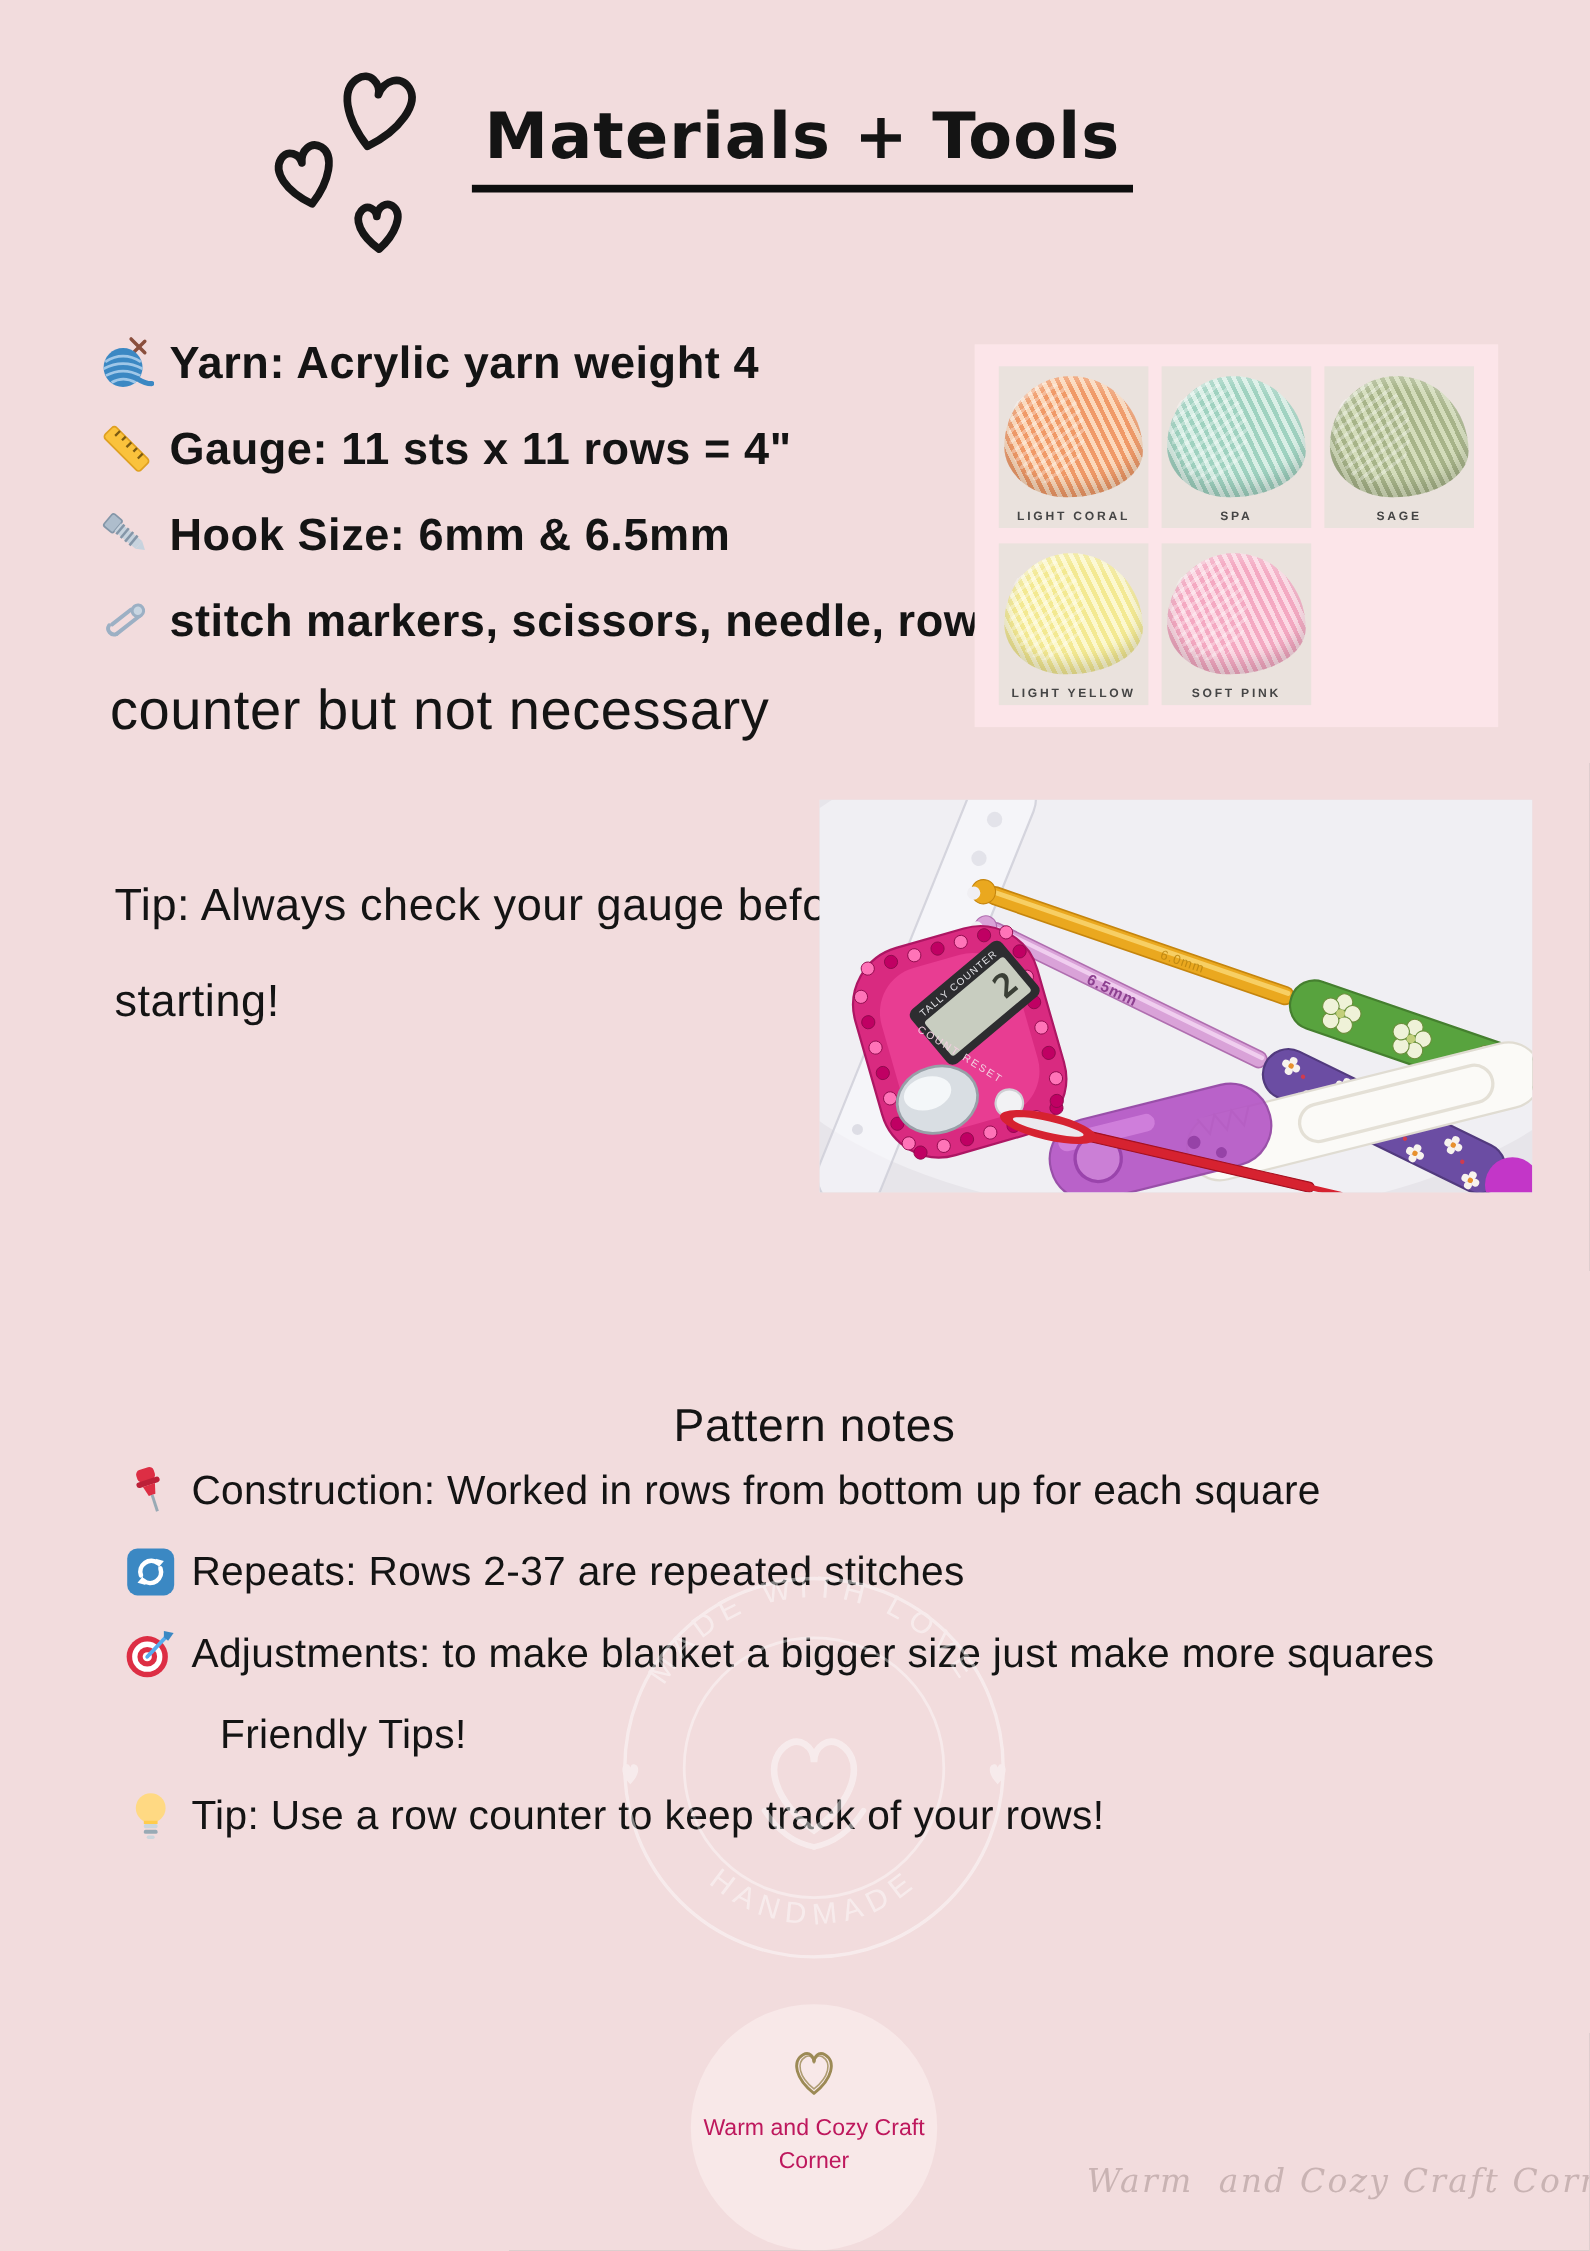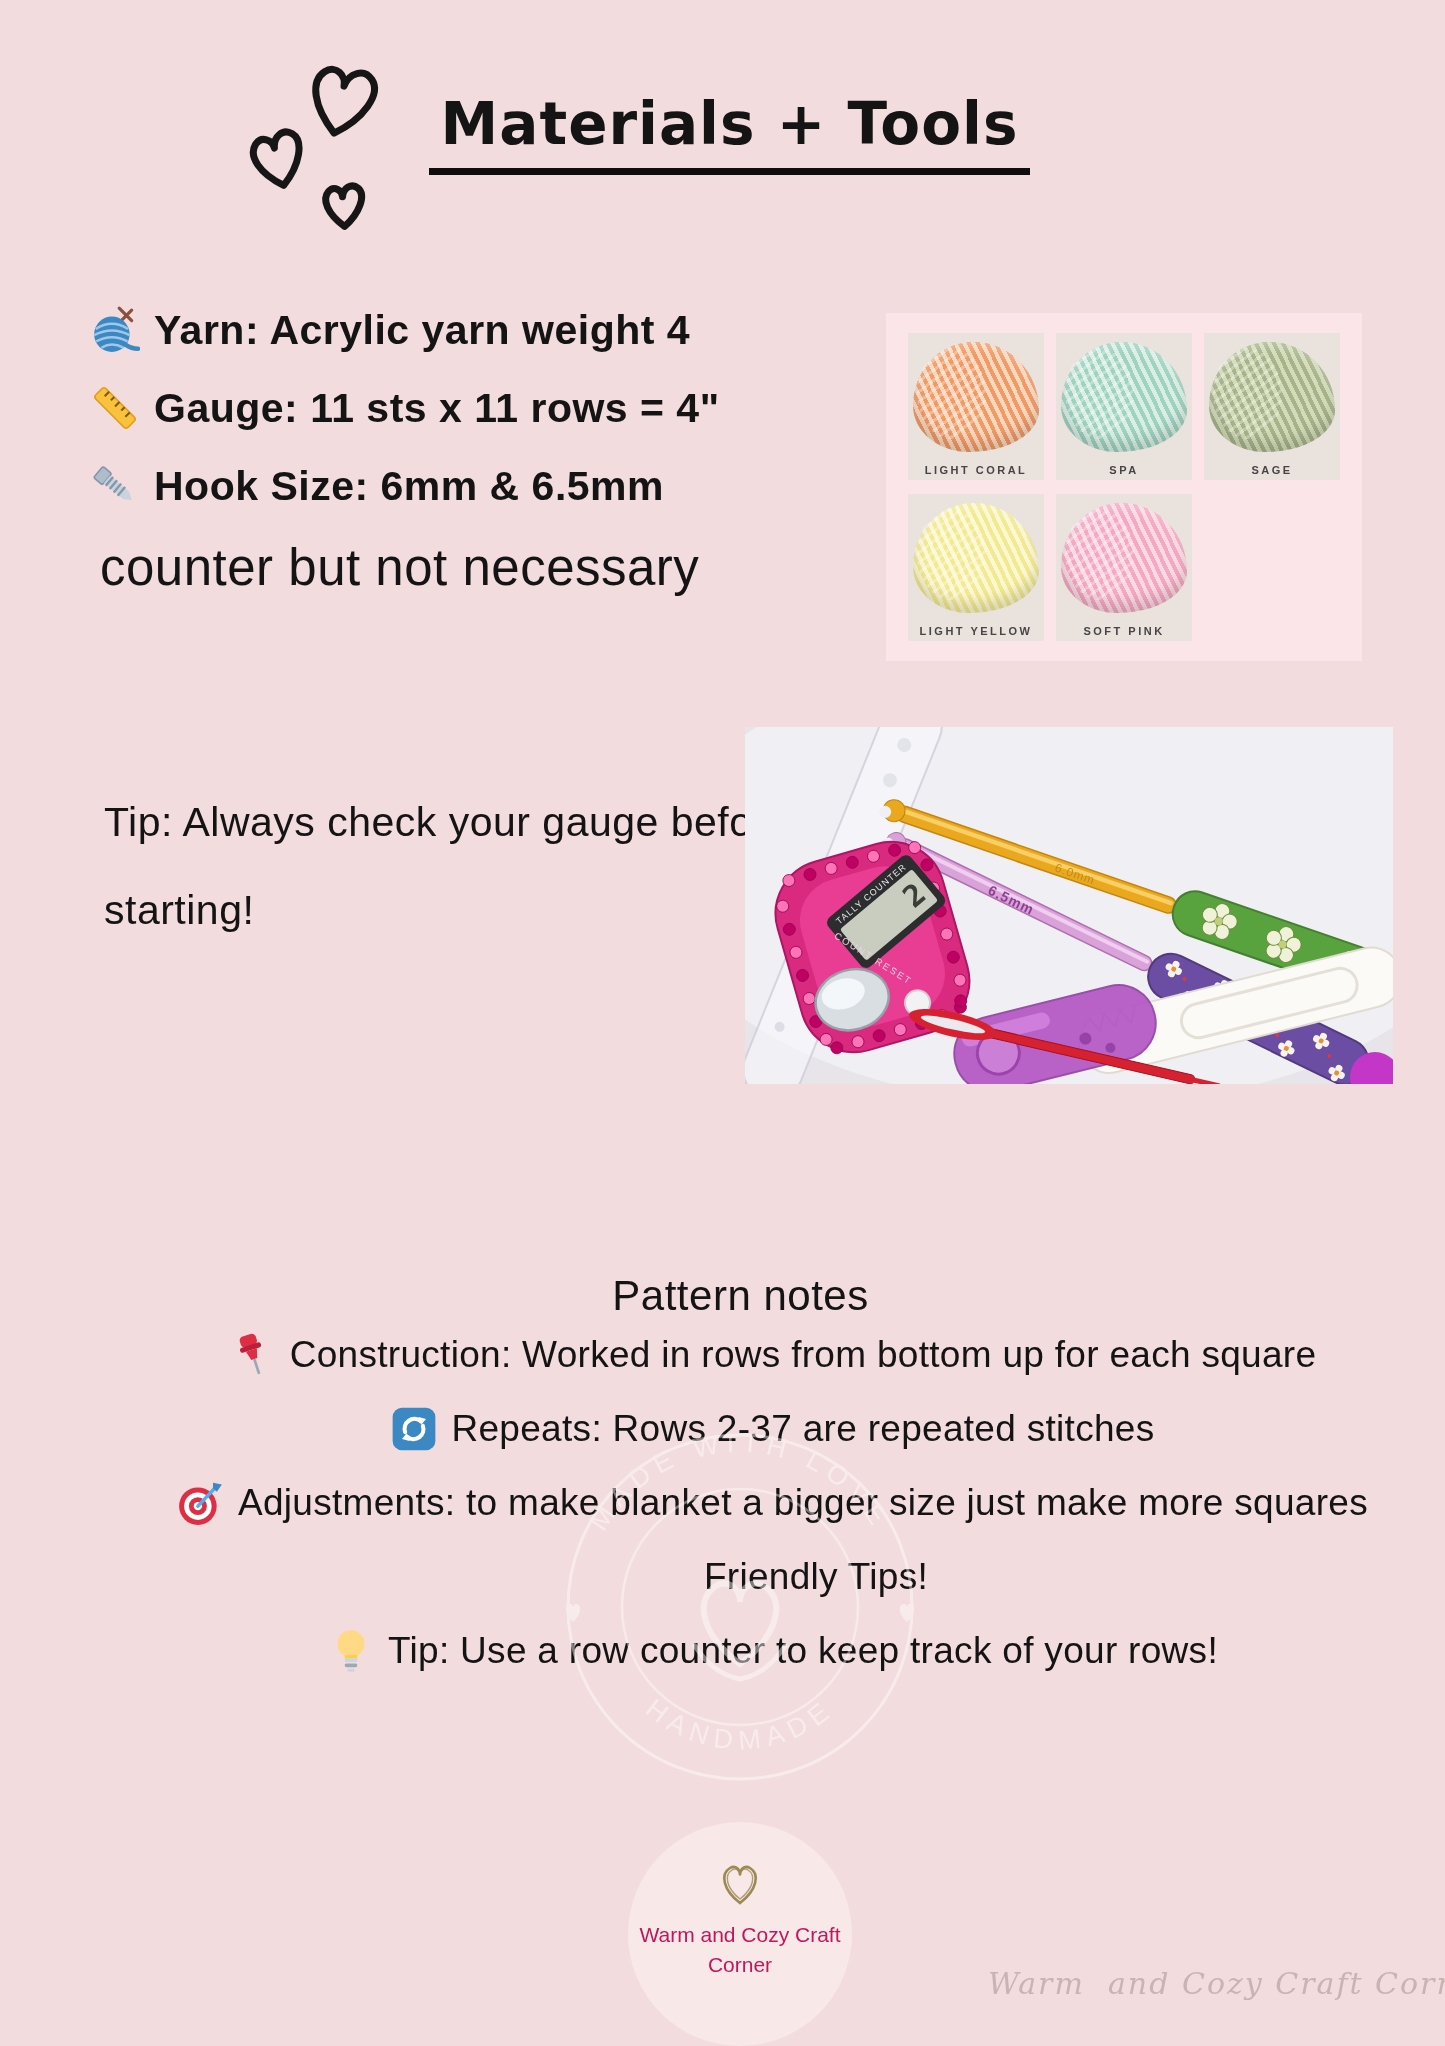--- a/index.html
+++ b/index.html
@@ -47,21 +47,21 @@
   }
   .tile .lbl{
     position:absolute;left:0;right:0;bottom:4px;text-align:center;
     font-size:11px;font-weight:bold;letter-spacing:2.5px;color:#454545;
   }
   
   .tools-photo{position:absolute;left:745px;top:727px;width:648px;height:357px;overflow:hidden;background:#e9e7ec;}
   
   .notes-heading{position:absolute;left:0;right:0;top:1272px;text-align:center;font-size:42px;letter-spacing:.5px;transform:translateX(18px);}
   .notes{position:absolute;left:112px;top:1330px;width:1320px;}
-  .note-row{display:flex;align-items:center;height:50px;margin-bottom:24px;gap:12px;white-space:nowrap;justify-content:center;}
+  .note-row{display:flex;align-items:center;height:50px;margin-bottom:24px;gap:12px;white-space:nowrap;}
   .note-row .txt{font-size:37px;letter-spacing:.3px;}
   .note-row.indent{padding-left:88px;}
   
   .watermark{position:absolute;left:545px;top:1412px;opacity:.45;pointer-events:none;}
   
   .logo-badge{
     position:absolute;left:628px;top:1822px;width:224px;height:224px;border-radius:50%;
     background:#f8e8e8;display:flex;flex-direction:column;align-items:center;
   }
   .logo-badge .heart{margin-top:34px;}
@@ -136,20 +136,33 @@
               <line x1="27" y1="18.5" x2="27" y2="29.5"></line>
                 <line x1="32" y1="18.5" x2="32" y2="29.5"></line>
             </g>
             <path d="M38 19.5 L45 24 L38 28.5 Z" fill="#c7d3de"></path>
           </g>
         </svg>
       </span>
       <span class="txt">Hook Size: 6mm &amp; 6.5mm</span>
     </div>
 
+    <div class="mat-row">
+      <span class="icon-box">
+        <svg viewBox="0 0 48 48" width="50" height="50">
+          <g transform="rotate(-38 24 24)" fill="none" stroke="#9cb0c4" stroke-width="3.4" stroke-linecap="round">
+            <path d="M10 28 H36"></path>
+              <path d="M12 19 H33"></path>
+            <path d="M10 28 a5.2 5.2 0 0 1 -0.5 -10"></path>
+            <circle cx="37" cy="23.5" r="5" fill="#c9d6e2" stroke-width="2.6"></circle>
+          </g>
+        </svg>
+      </span>
+      <span class="txt">stitch markers, scissors, needle, row</span>
+    </div>
 
     <div class="mat-cont">counter but not necessary</div>
   </div>
 
   <div class="yarn-panel" style="background: rgb(252, 229, 233);">
     <div class="tile">
       <div class="skein" style="--c1: #f09a68; --c2: #fbd8bb;"></div>
       <div class="lbl">LIGHT CORAL</div>
     </div>
     <div class="tile">

